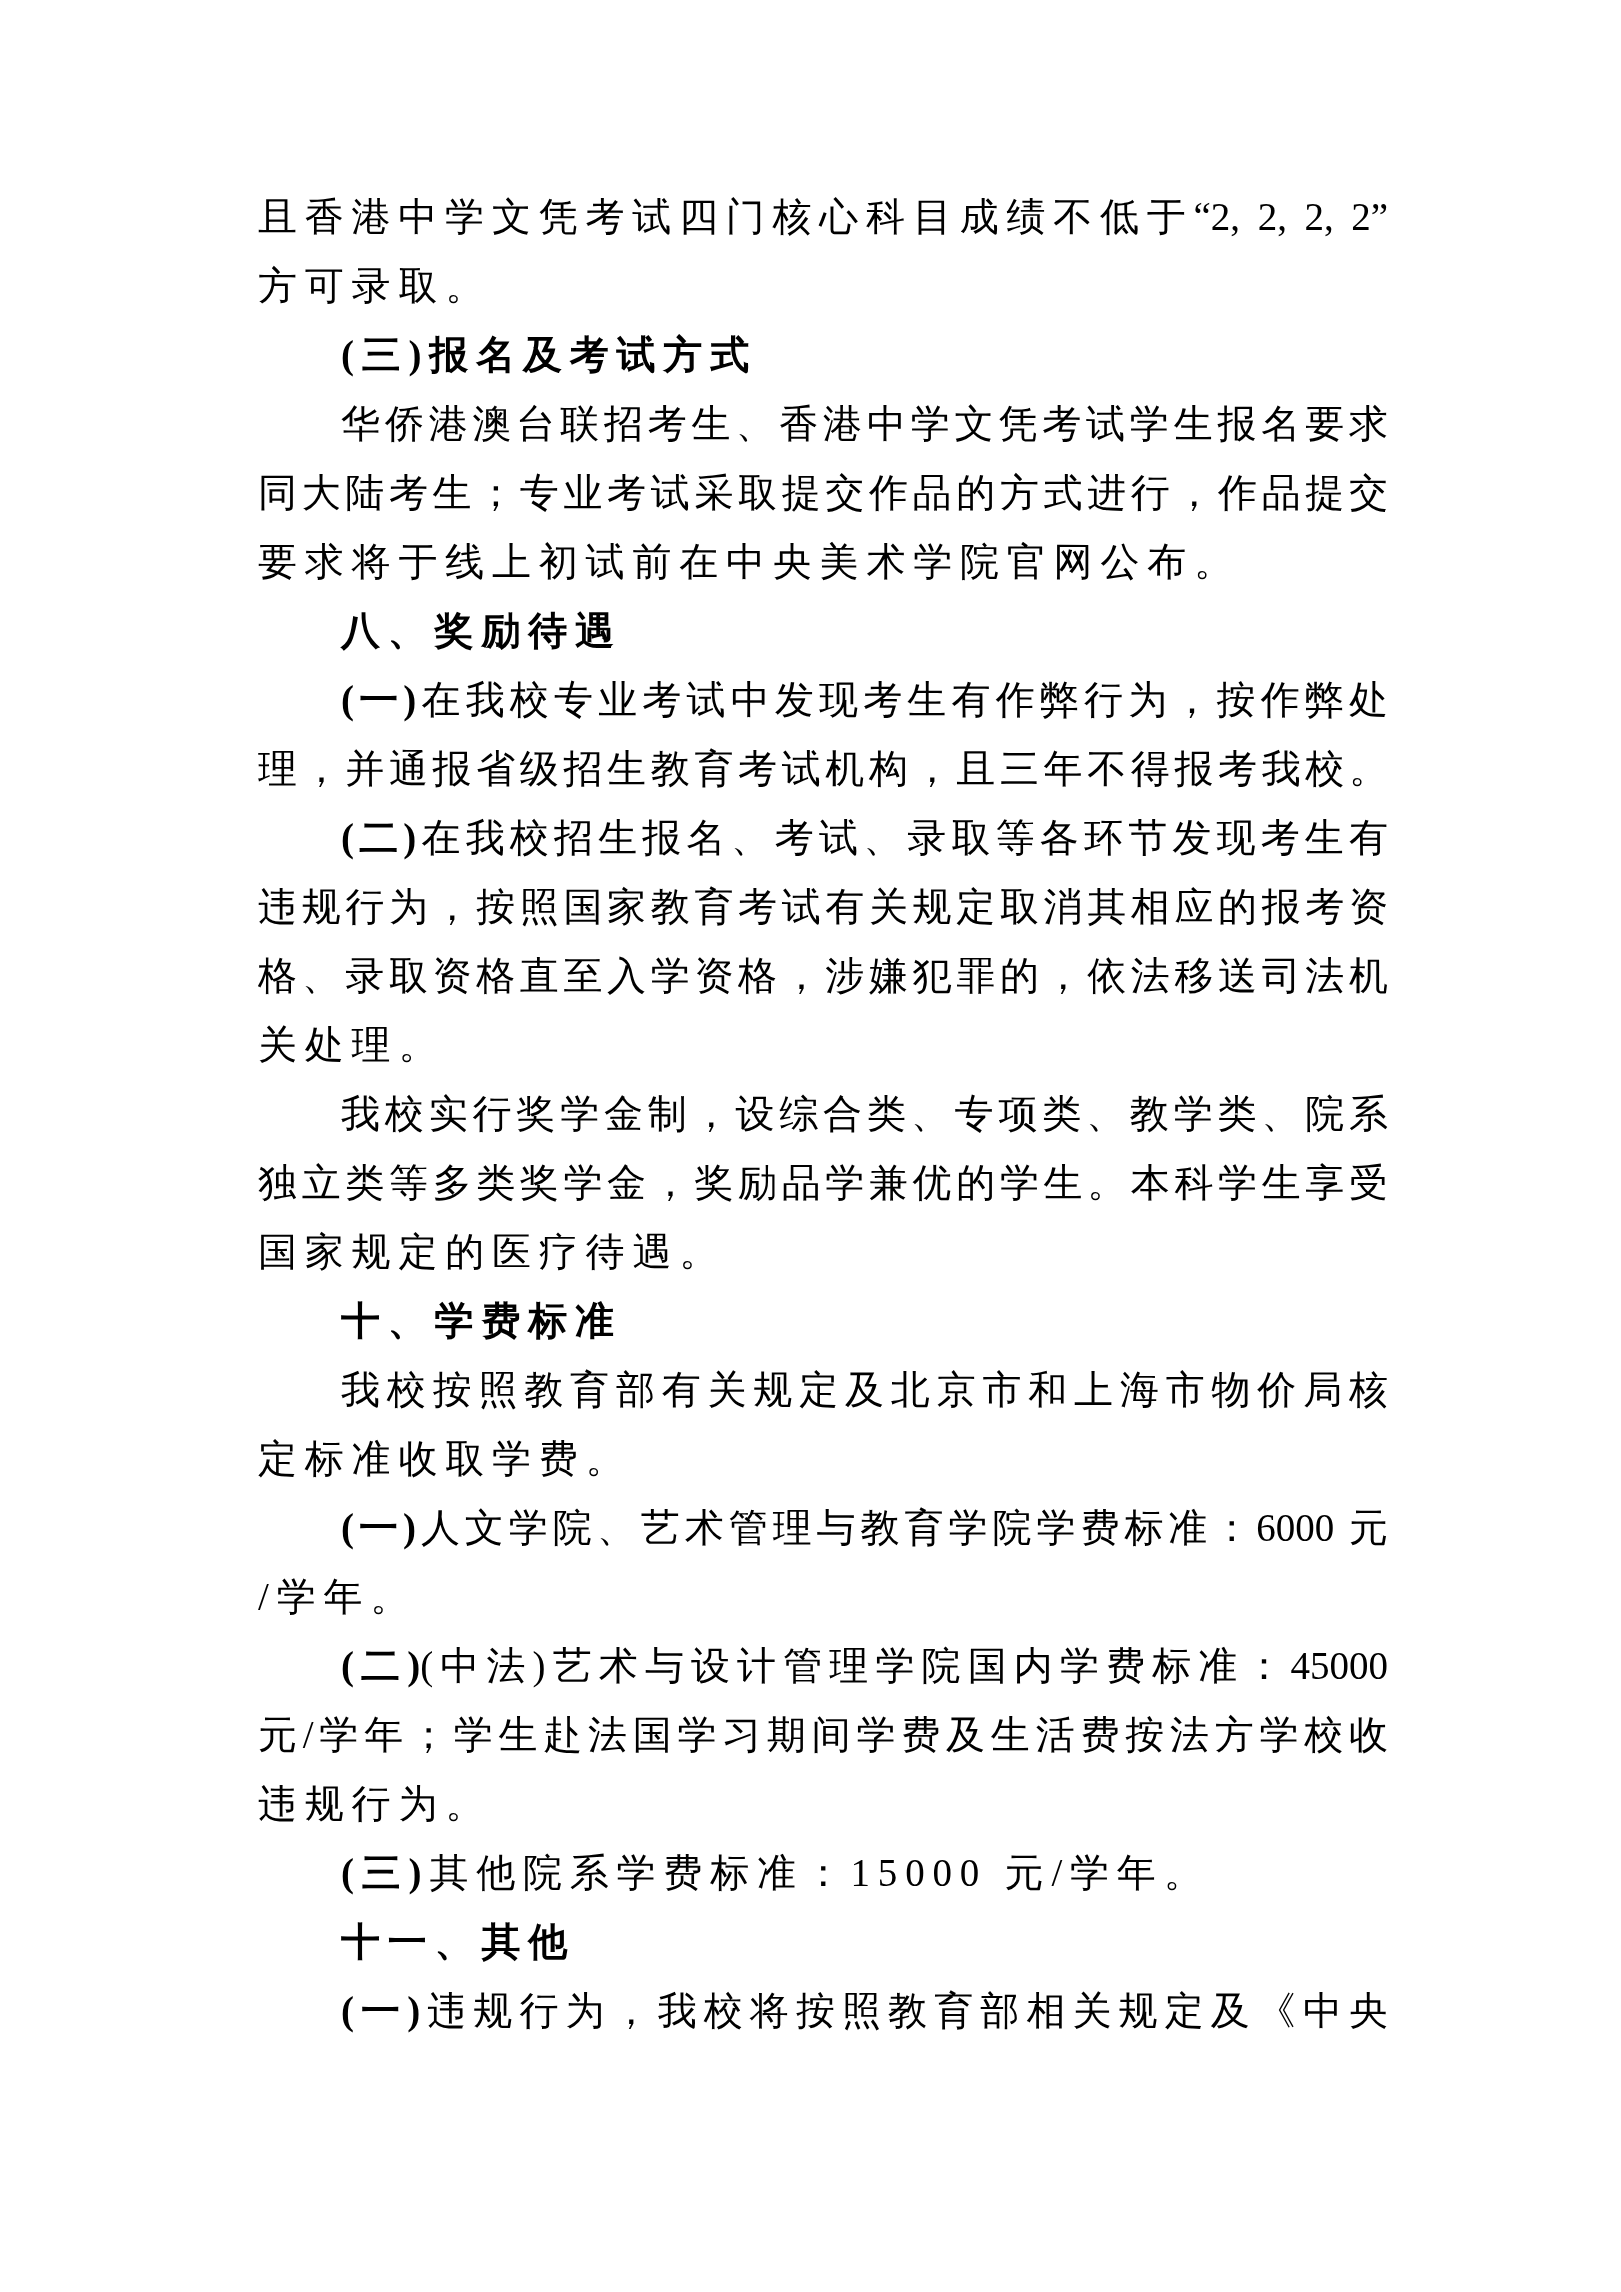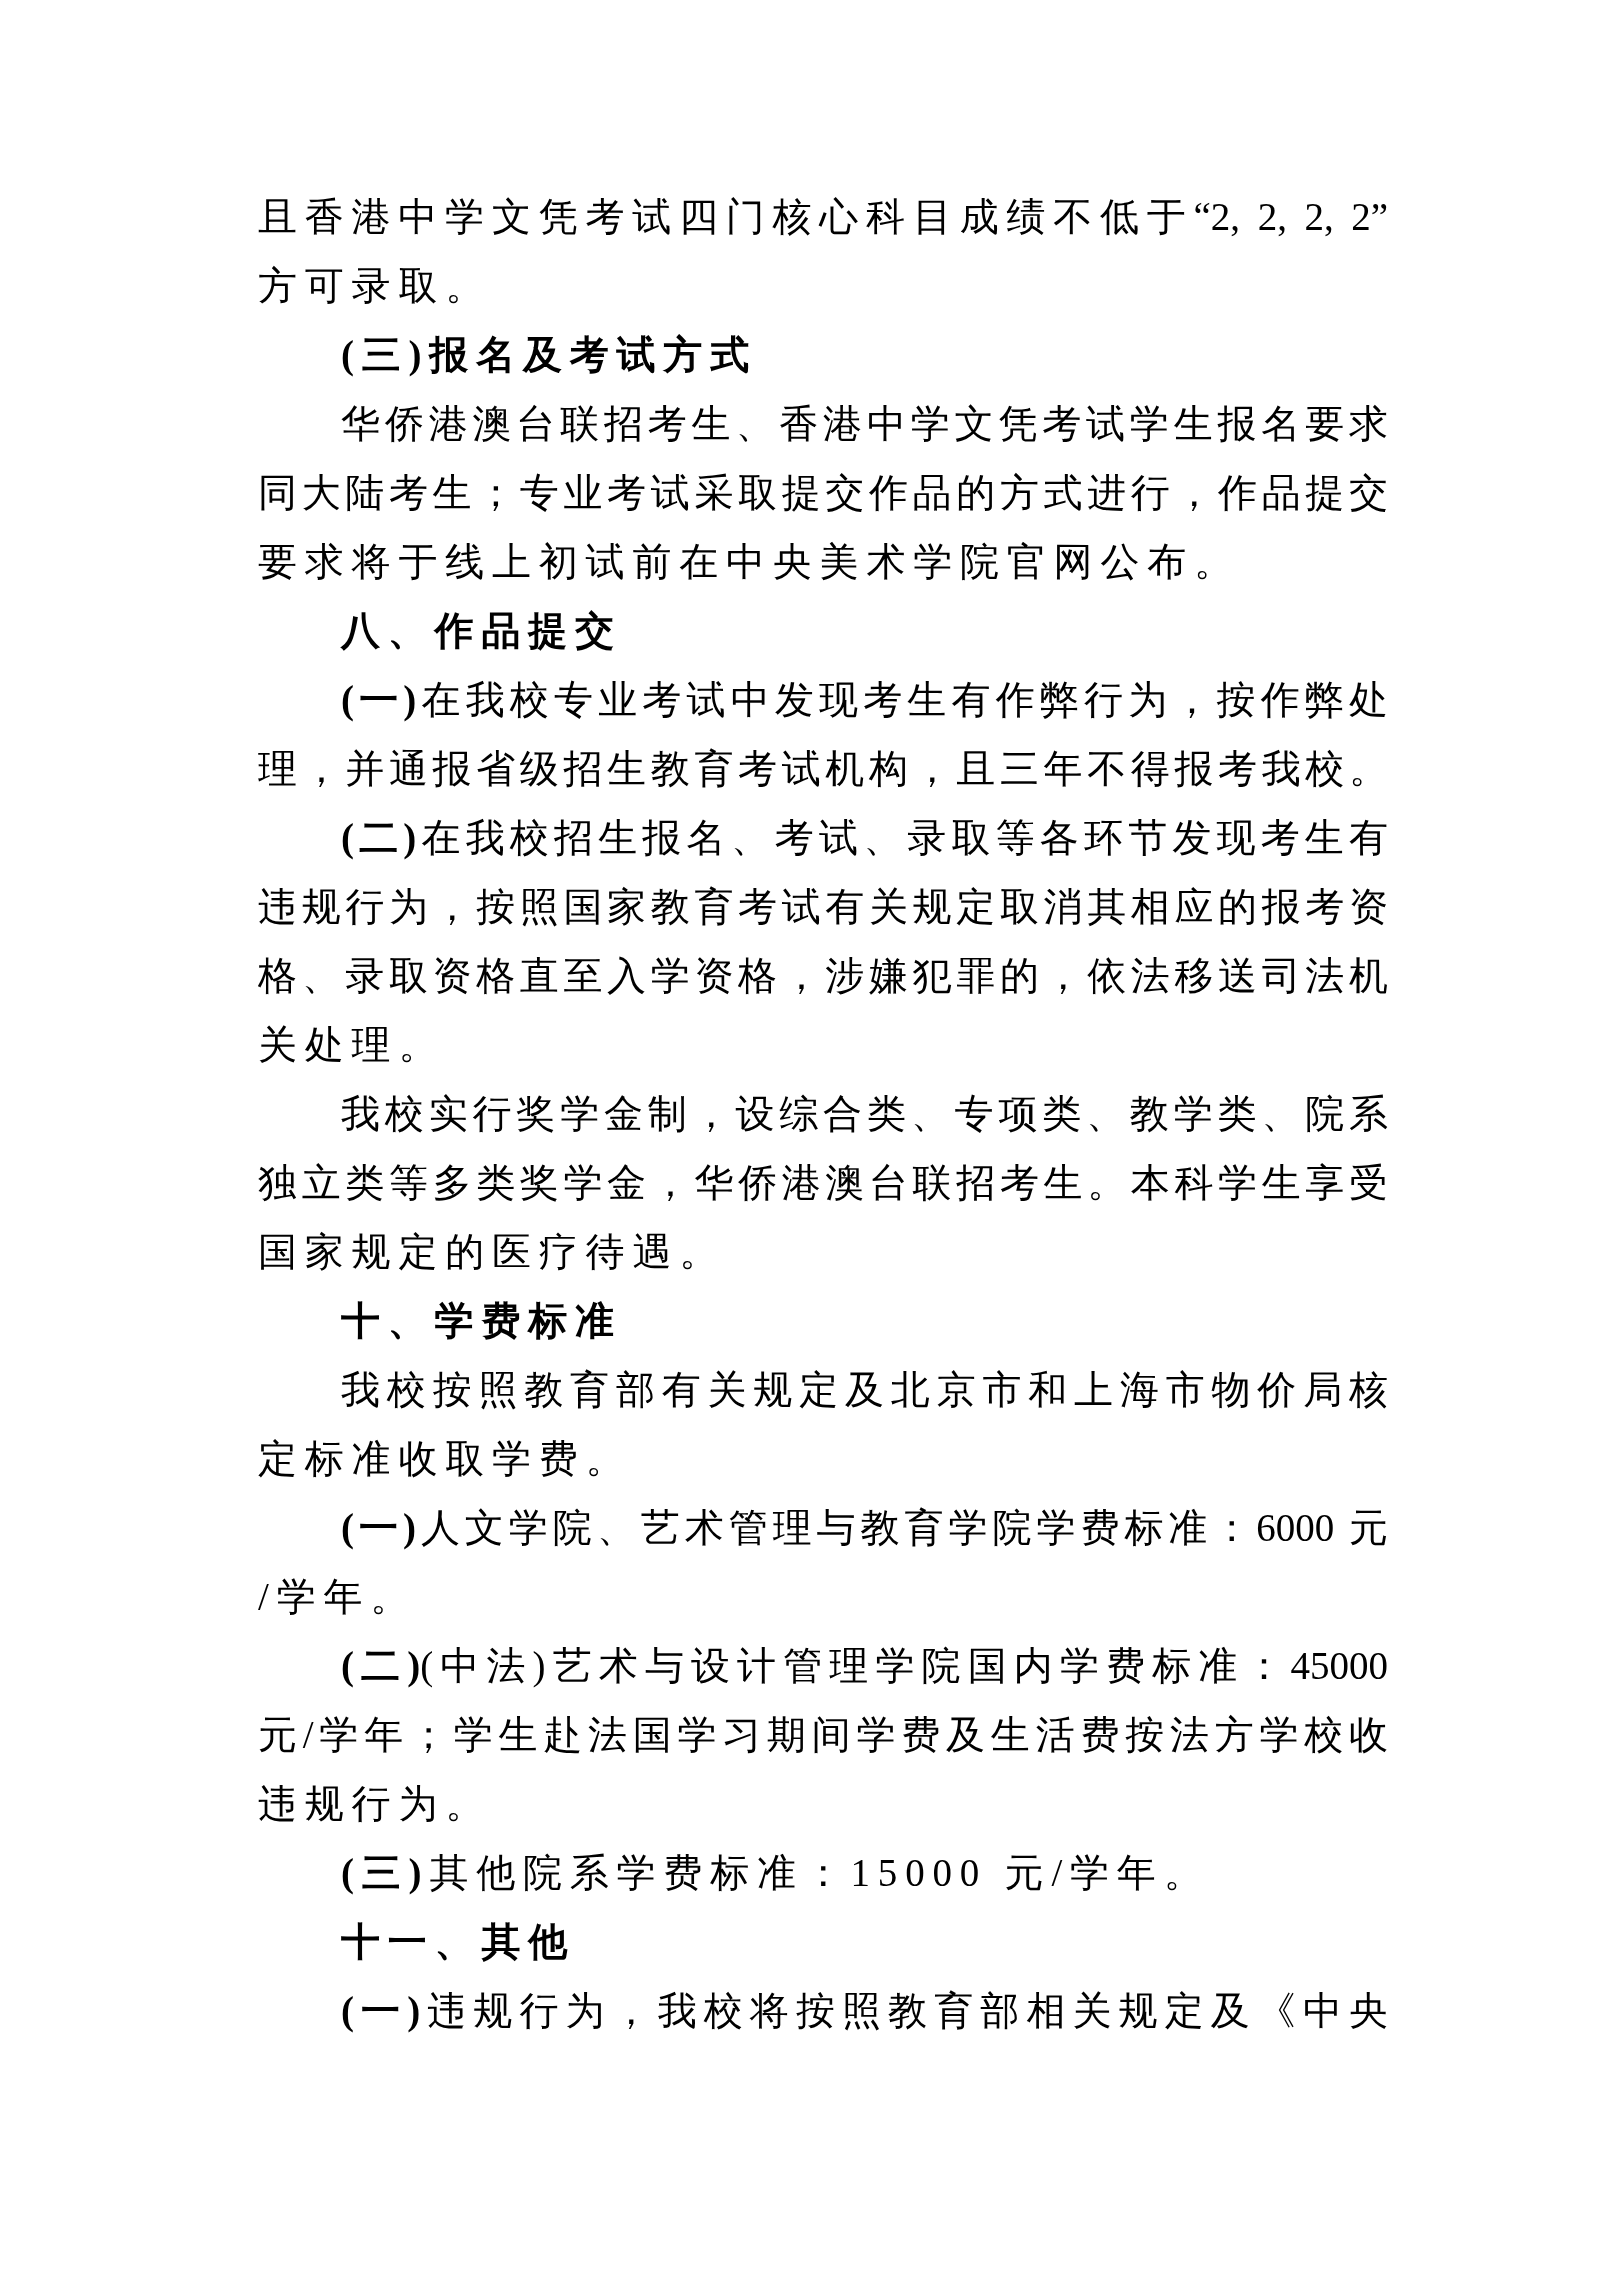--- a/index.html
+++ b/index.html
@@ -29,29 +29,29 @@
 </head>
 <body>
 
 <div class="doc">
   <div class="line just"><span class="b"></span><span class="r">且香港中学文凭考试四门核心科目成绩不低于“2, 2, 2, 2”</span></div>
   <div class="line plain"><span class="b"></span><span class="r">方可录取。</span></div>
   <div class="line indent head"><span class="b">(三)报名及考试方式</span><span class="r"></span></div>
   <div class="line just indent"><span class="b"></span><span class="r">华侨港澳台联招考生、香港中学文凭考试学生报名要求</span></div>
   <div class="line just"><span class="b"></span><span class="r">同大陆考生；专业考试采取提交作品的方式进行，作品提交</span></div>
   <div class="line plain"><span class="b"></span><span class="r">要求将于线上初试前在中央美术学院官网公布。</span></div>
-  <div class="line indent head hsans"><span class="b">八、作品提交</span><span class="r"></span></div>
+  <div class="line indent head hsans"><span class="b">八、奖励待遇</span><span class="r"></span></div>
   <div class="line just indent"><span class="b">(一)</span><span class="r">在我校专业考试中发现考生有作弊行为，按作弊处</span></div>
   <div class="line just"><span class="b"></span><span class="r">理，并通报省级招生教育考试机构，且三年不得报考我校。</span></div>
   <div class="line just indent"><span class="b">(二)</span><span class="r">在我校招生报名、考试、录取等各环节发现考生有</span></div>
   <div class="line just"><span class="b"></span><span class="r">违规行为，按照国家教育考试有关规定取消其相应的报考资</span></div>
   <div class="line just"><span class="b"></span><span class="r">格、录取资格直至入学资格，涉嫌犯罪的，依法移送司法机</span></div>
   <div class="line plain"><span class="b"></span><span class="r">关处理。</span></div>
   <div class="line just indent"><span class="b"></span><span class="r">我校实行奖学金制，设综合类、专项类、教学类、院系</span></div>
-  <div class="line just"><span class="b"></span><span class="r">独立类等多类奖学金，华侨港澳台联招考生。本科学生享受</span></div>
+  <div class="line just"><span class="b"></span><span class="r">独立类等多类奖学金，奖励品学兼优的学生。本科学生享受</span></div>
   <div class="line plain"><span class="b"></span><span class="r">国家规定的医疗待遇。</span></div>
   <div class="line indent head hsans"><span class="b">十、学费标准</span><span class="r"></span></div>
   <div class="line just indent"><span class="b"></span><span class="r">我校按照教育部有关规定及北京市和上海市物价局核</span></div>
   <div class="line plain"><span class="b"></span><span class="r">定标准收取学费。</span></div>
   <div class="line just indent"><span class="b">(一)</span><span class="r">人文学院、艺术管理与教育学院学费标准：6000 元</span></div>
   <div class="line plain"><span class="b"></span><span class="r">/学年。</span></div>
   <div class="line just indent"><span class="b">(二)</span><span class="r">(中法)艺术与设计管理学院国内学费标准：45000</span></div>
   <div class="line just"><span class="b"></span><span class="r">元/学年；学生赴法国学习期间学费及生活费按法方学校收</span></div>
   <div class="line plain"><span class="b"></span><span class="r">违规行为。</span></div>
   <div class="line plain indent"><span class="b">(三)</span><span class="r">其他院系学费标准：15000 元/学年。</span></div>

